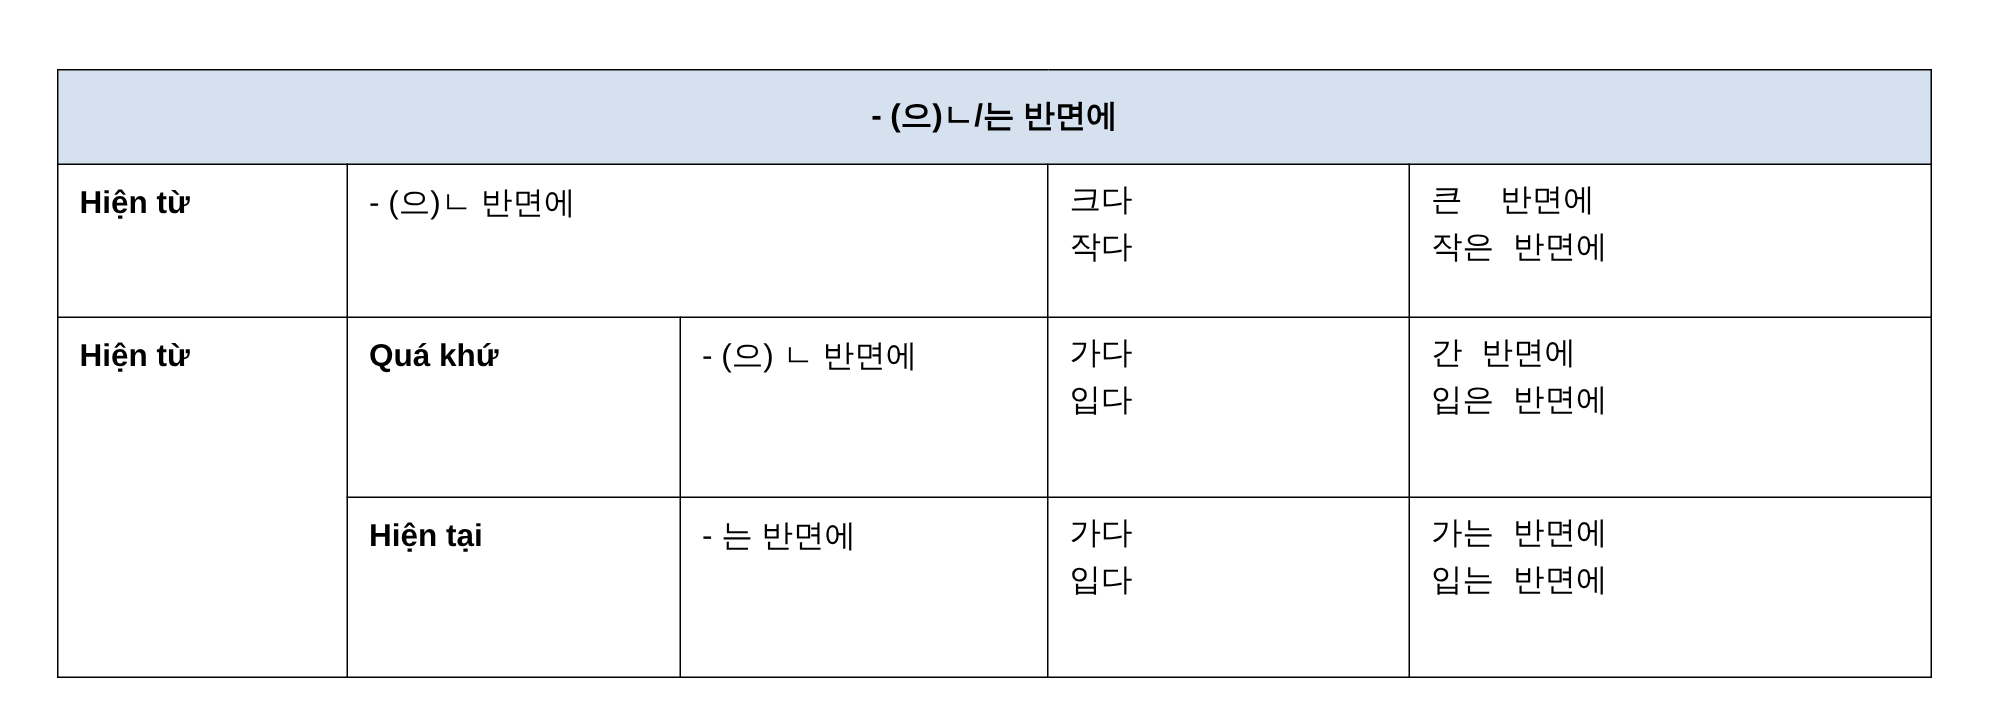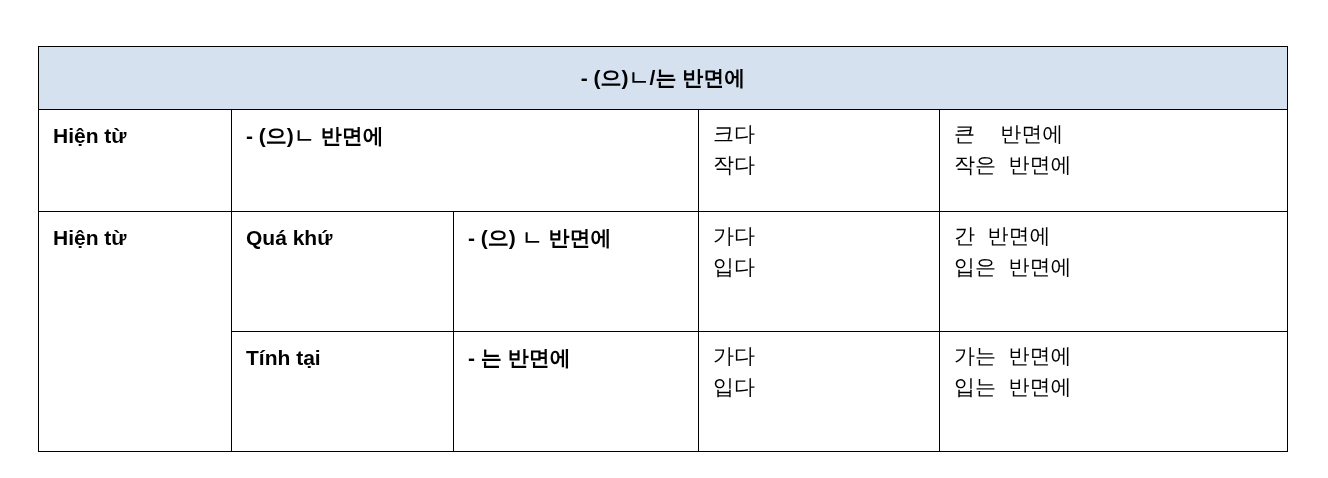--- a/index.html
+++ b/index.html
@@ -37,21 +37,21 @@
   .header-cell {
     background: #d6e1f0;
     text-align: center;
     font-weight: bold;
     font-size: 23px;
     padding-top: 16px !important;
     padding-bottom: 16px !important;
     vertical-align: middle !important;
   }
   .bold {
-    font-weight: bold;
+    font-weight: normal;
   }
   .row-tinh-tu td {
     height: 78px;
   }
   .row-qk td, .row-ht td {
     height: 96px;
   }
   .cell-label {
     font-weight: bold;
   }
@@ -102,21 +102,21 @@
           <span class="ex-line">가다</span>
           <span class="ex-line">입다</span>
         </td>
         <td>
           <span class="ex-line">간 반면에</span>
           <span class="ex-line">입은 반면에</span>
         </td>
       </tr>
 
       <tr class="row-ht">
-        <td class="cell-label">Tính tại</td>
+        <td class="cell-label">Hiện tại</td>
         <td class="bold">- 는 반면에</td>
         <td>
           <span class="ex-line">가다</span>
           <span class="ex-line">입다</span>
         </td>
         <td>
           <span class="ex-line">가는 반면에</span>
           <span class="ex-line">입는 반면에</span>
         </td>
       </tr>

